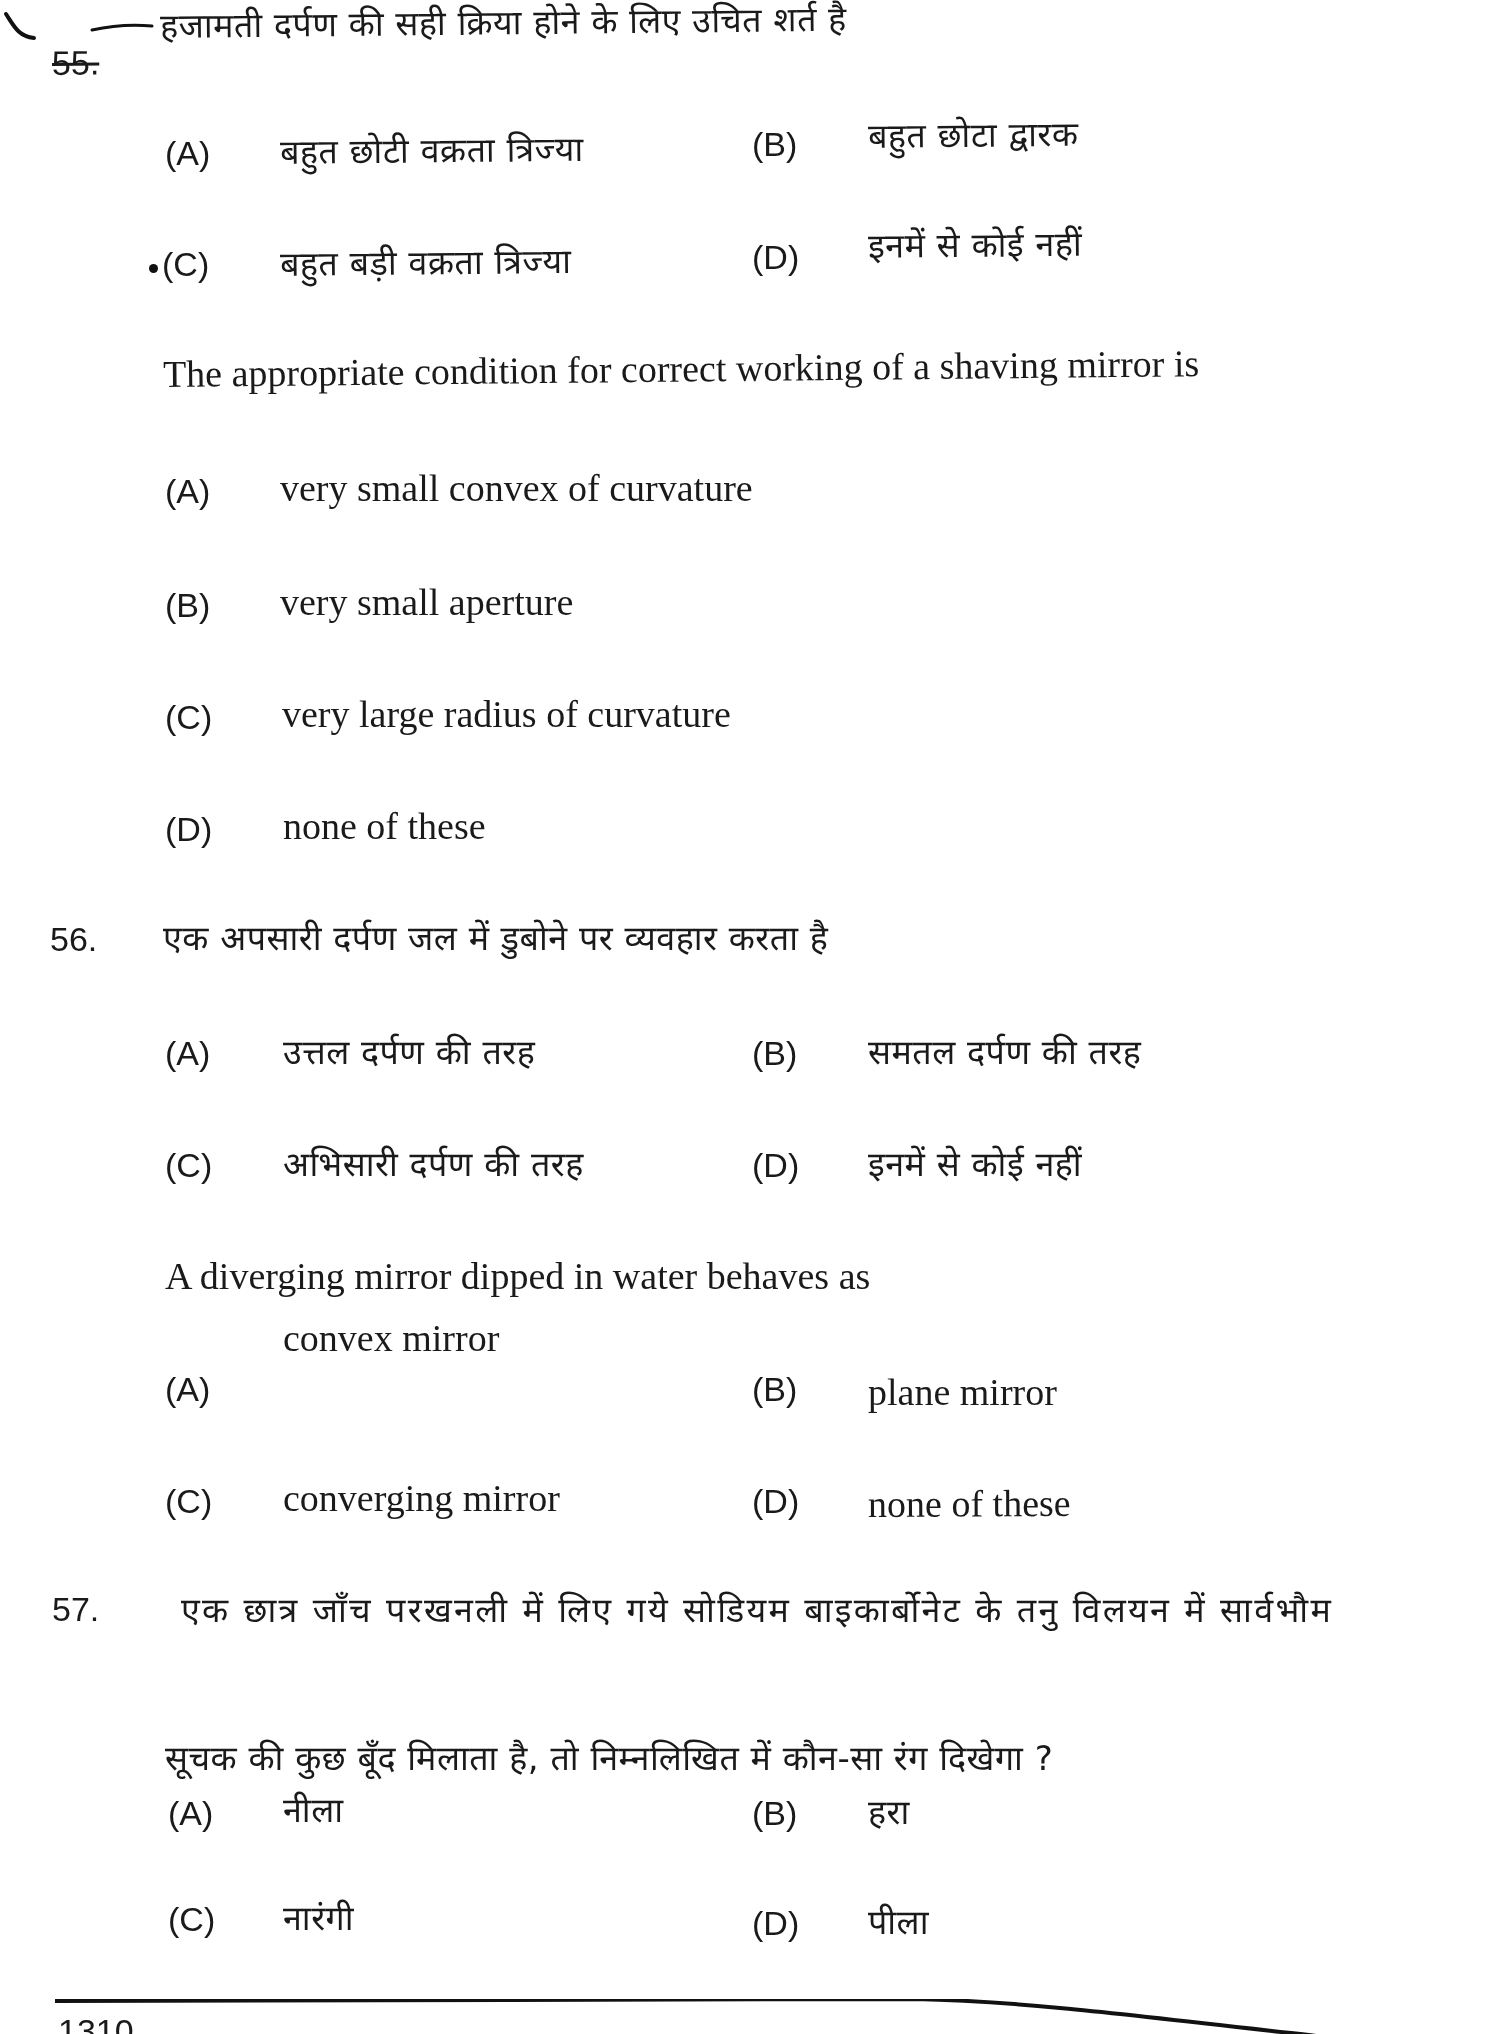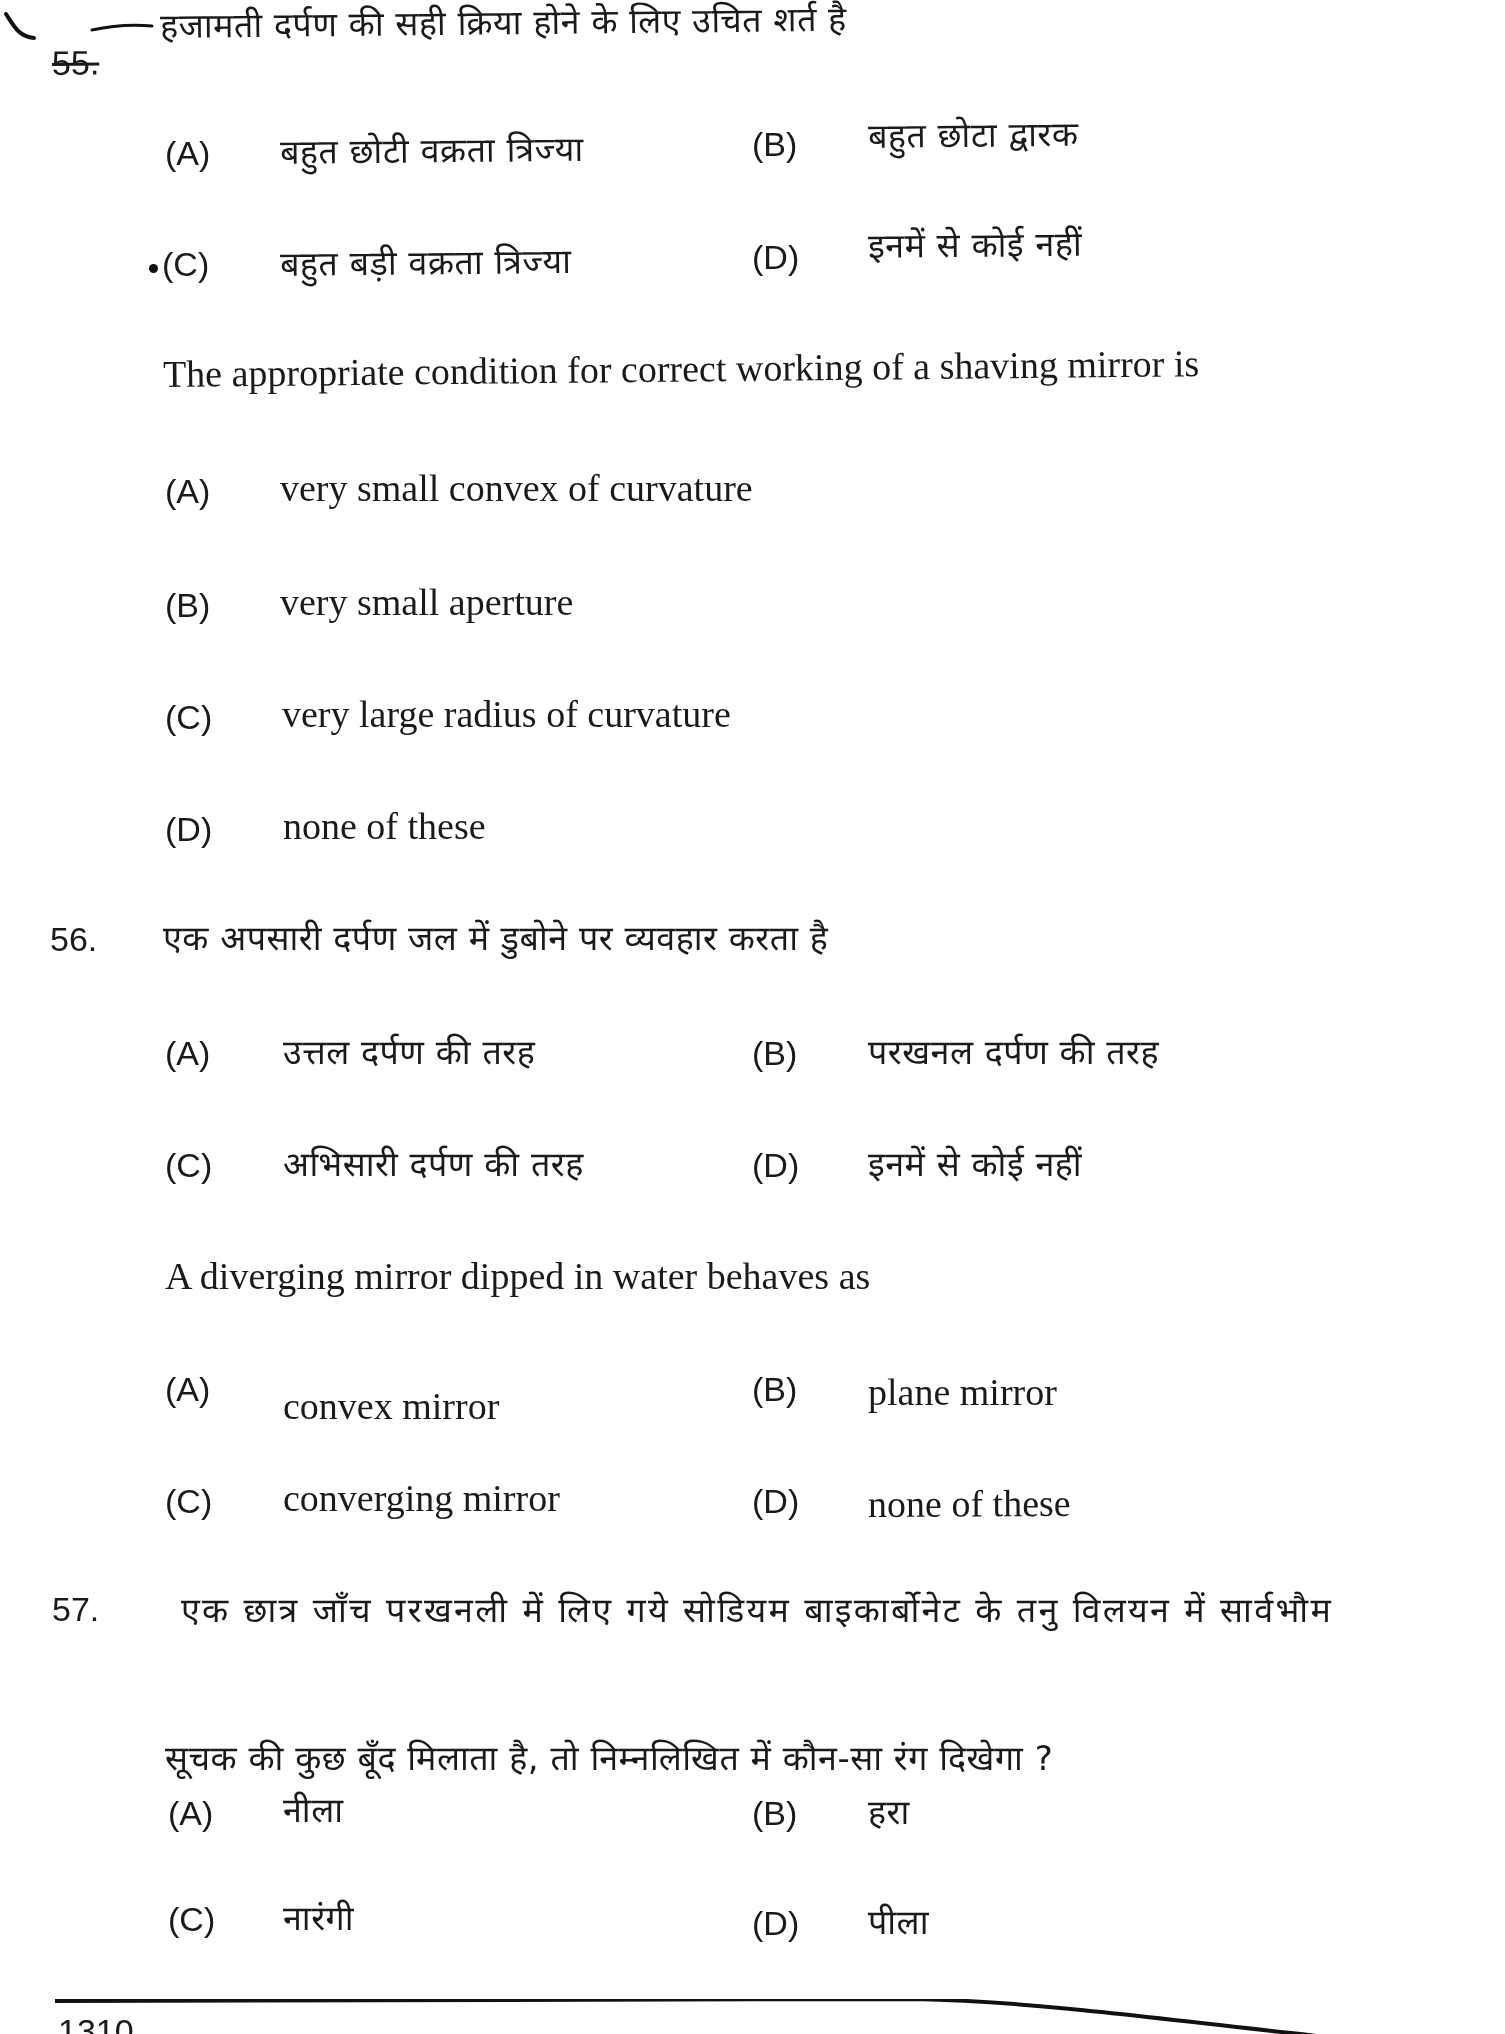--- a/index.html
+++ b/index.html
@@ -54,31 +54,31 @@
   <div class="abs en" style="left:283px; top:804px;">none of these</div>
 </div>
 
 <div>
   <div class="abs qnum" style="left:50px; top:920px;">56.</div>
   <div class="abs hi" style="left:163px; top:914px;">एक अपसारी दर्पण जल में डुबोने पर व्यवहार करता है</div>
 
   <div class="abs lbl" style="left:165px; top:1034px;">(A)</div>
   <div class="abs hi" style="left:283px; top:1028px;text-align:right;">उत्तल दर्पण की तरह</div>
   <div class="abs lbl" style="left:752px; top:1034px;">(B)</div>
-  <div class="abs hi" style="left:868px; top:1028px;">परखनल दर्पण की तरह</div>
+  <div class="abs hi" style="left:868px; top:1028px;">समतल दर्पण की तरह</div>
 
   <div class="abs lbl" style="left:165px; top:1146px;">(C)</div>
   <div class="abs hi" style="left:283px; top:1140px;">अभिसारी दर्पण की तरह</div>
   <div class="abs lbl" style="left:752px; top:1146px;">(D)</div>
   <div class="abs hi" style="left:868px; top:1140px;">इनमें से कोई नहीं</div>
 
   <div class="abs en" style="left:165px; top:1254px;">A diverging mirror dipped in water behaves as</div>
 
   <div class="abs lbl" style="left:165px; top:1370px;">(A)</div>
-  <div class="abs en" style="left:283px; top:1384px;">convex mirror</div>
+  <div class="abs en" style="left:283px; top:1316px;">convex mirror</div>
   <div class="abs lbl" style="left:752px; top:1370px;">(B)</div>
   <div class="abs en" style="left:868px; top:1370px;">plane mirror</div>
 
   <div class="abs lbl" style="left:165px; top:1482px;">(C)</div>
   <div class="abs en" style="left:283px; top:1476px;">converging mirror</div>
   <div class="abs lbl" style="left:752px; top:1482px;">(D)</div>
   <div class="abs en tilt2" style="left:868px; top:1482px;">none of these</div>
 </div>
 
 <div>

